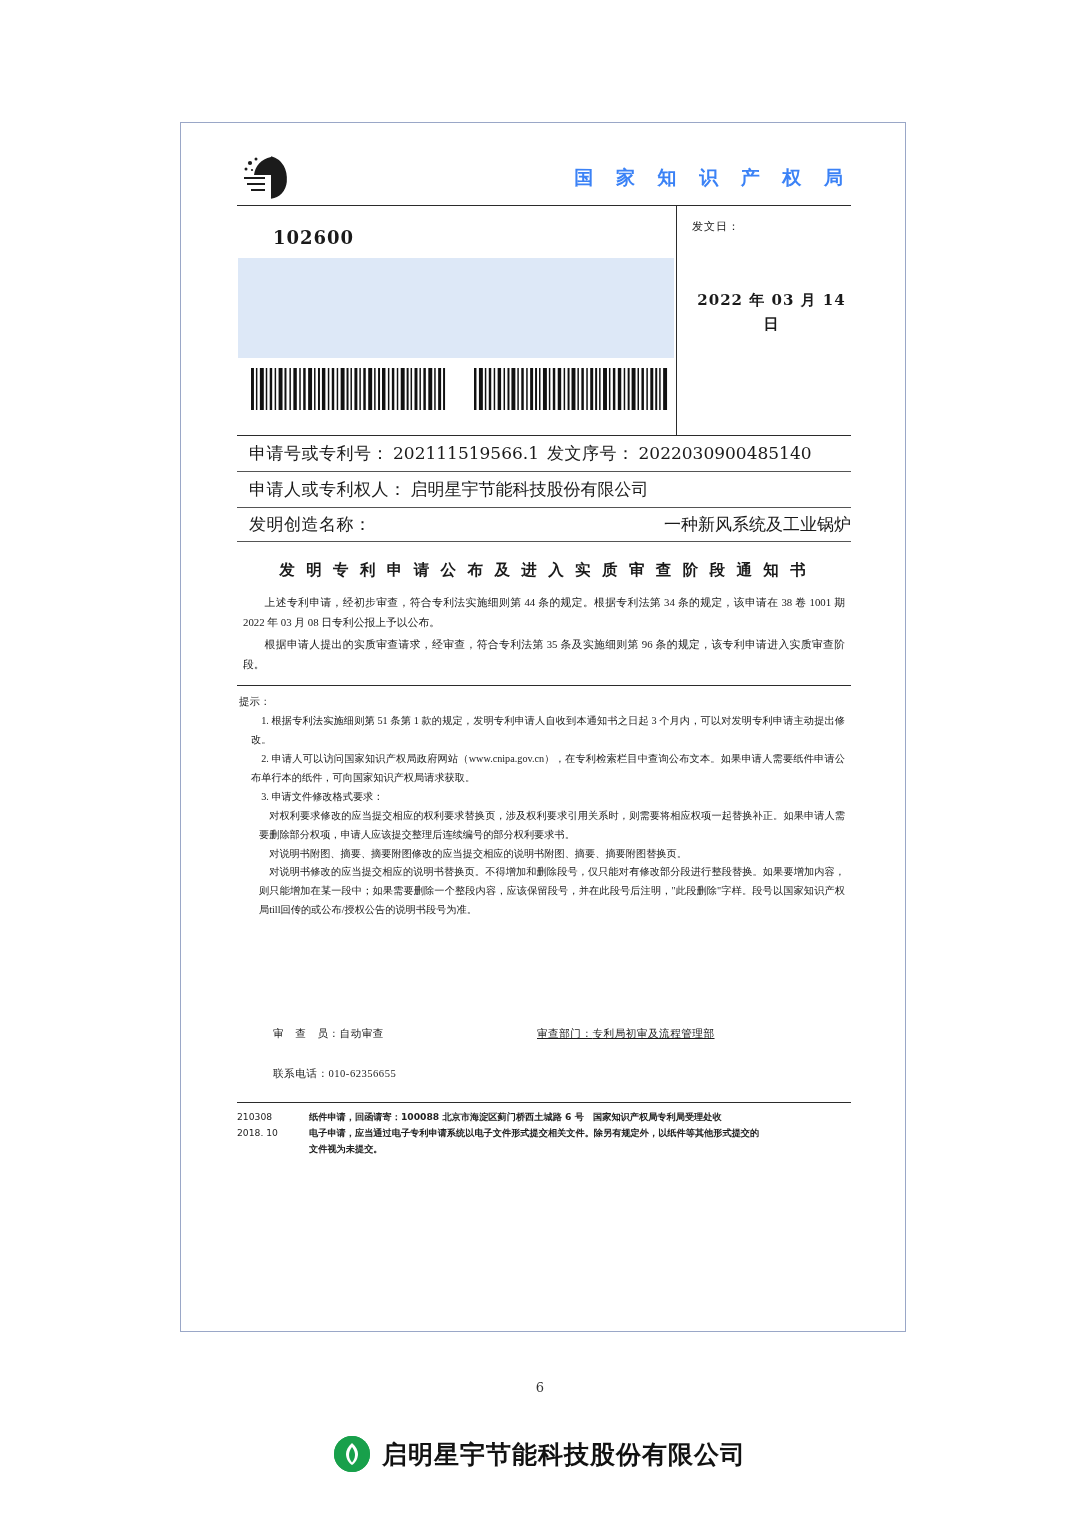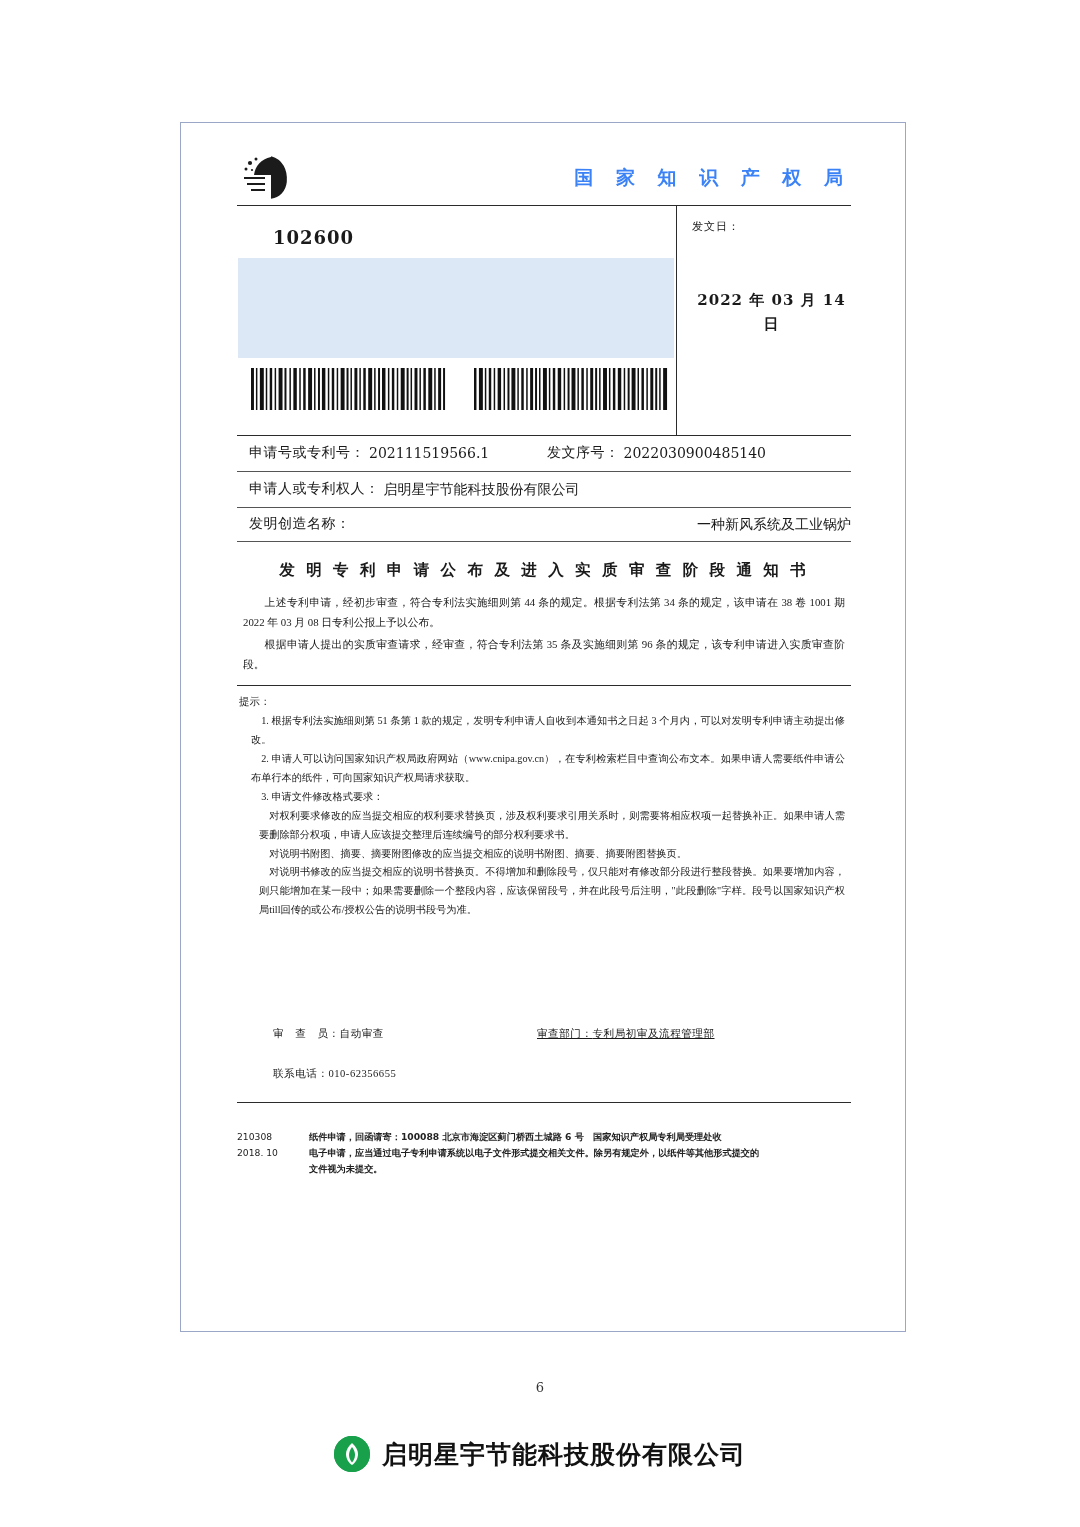--- a/index.html
+++ b/index.html
@@ -128,21 +128,21 @@
   }
 
   
   .meta-row {
     position: relative;
     height: 36px;
     border-bottom: 1px solid #555;
     display: flex;
     align-items: center;
     padding-left: 12px;
-    font-size: 14px;
+    font-size: 17px;
   }
   .meta-row .lbl { letter-spacing: .5px; }
   .meta-row .val { margin-left: 4px; font-family: "DejaVu Serif", serif; }
   .meta-row .second {
     position: absolute;
     left: 310px;
     display: flex;
     align-items: center;
   }
   .meta-row.slim { height: 34px; justify-content: space-between; }
@@ -203,21 +203,20 @@
 
   .footer-rule { border-top: 1px solid #2b2b2b; margin-top: 4px; }
 
   .footer {
     position: relative;
     padding-top: 6px;
     font-size: 9.2px;
     line-height: 1.75;
     font-family: "DejaVu Sans", sans-serif;
     color: #222;
-    margin-top: 20px;
   }
   .footer-code {
     position: absolute;
     left: 0; top: 6px;
     width: 62px;
   }
   .footer-text { margin-left: 72px; font-weight: bold; }
 
   
   .page-no {

